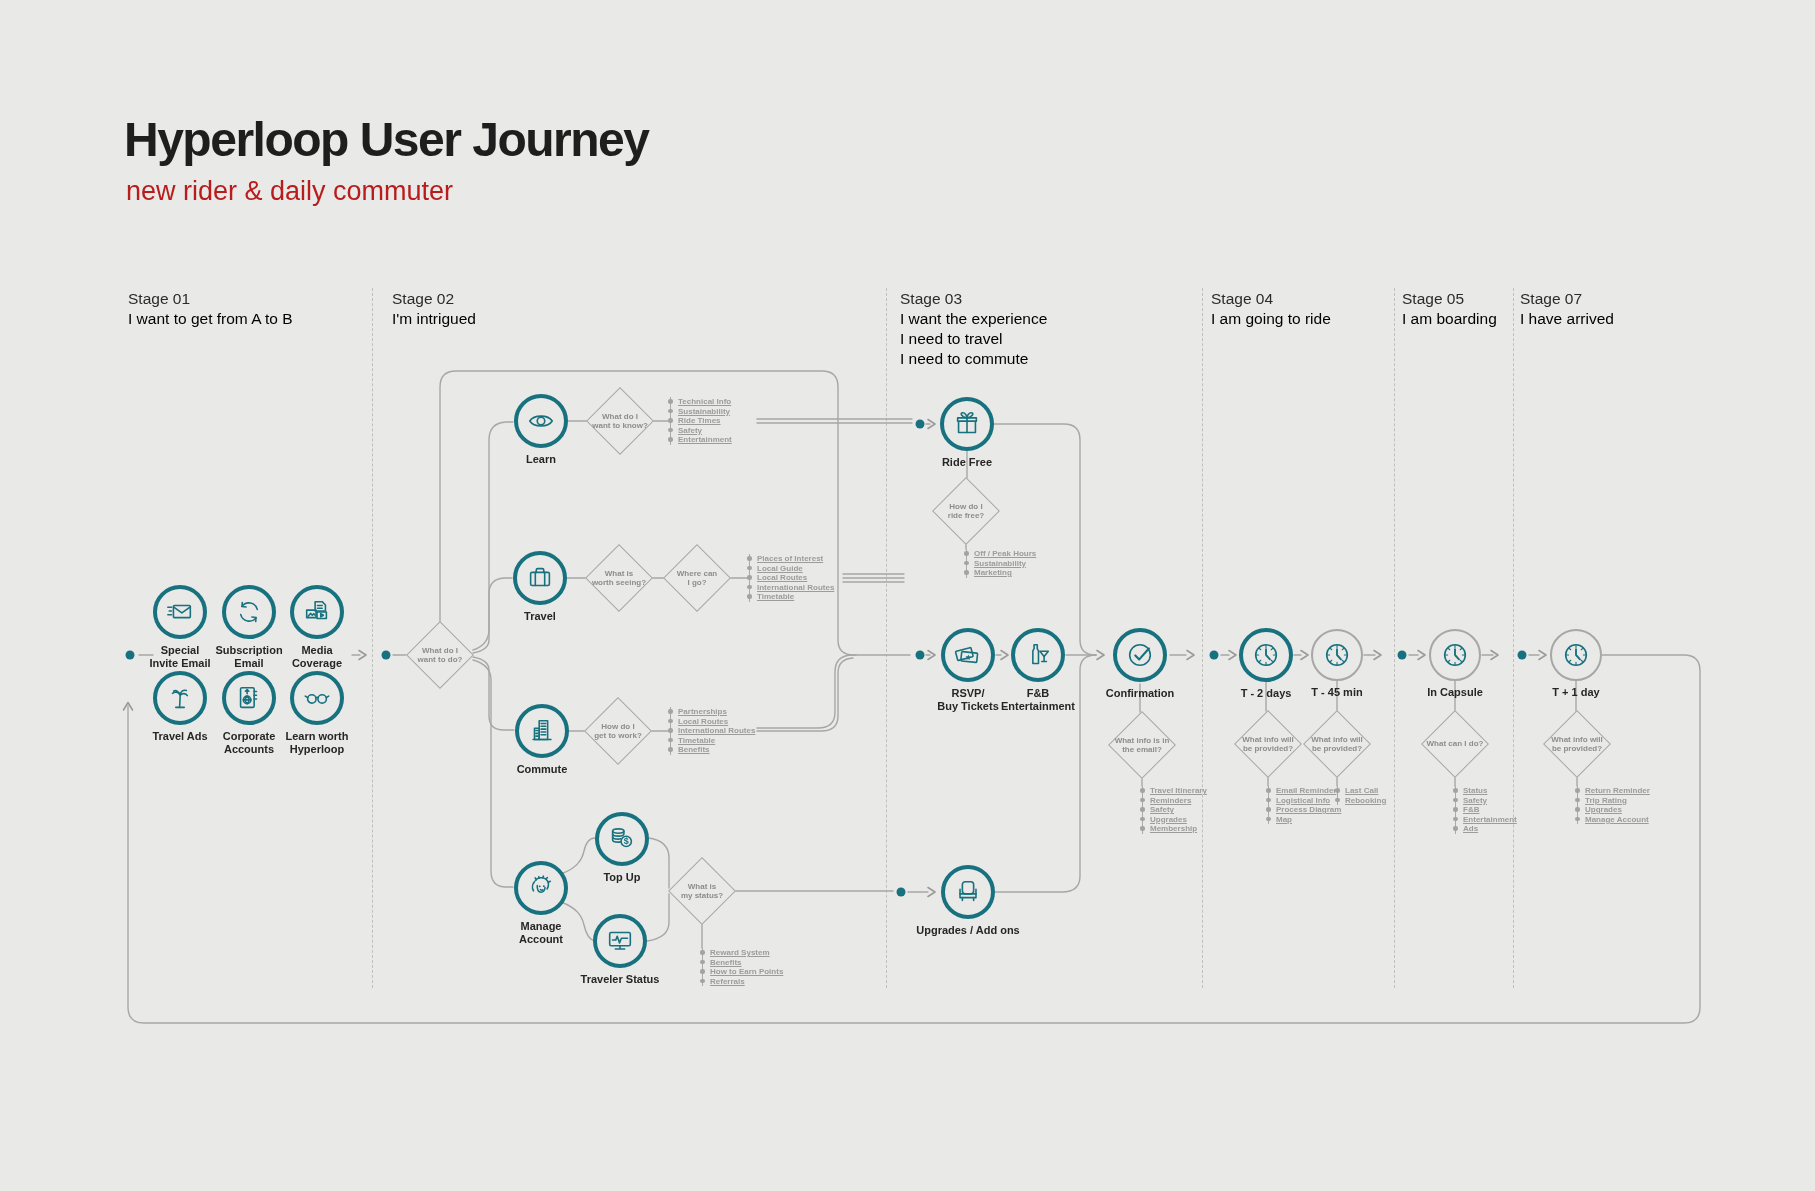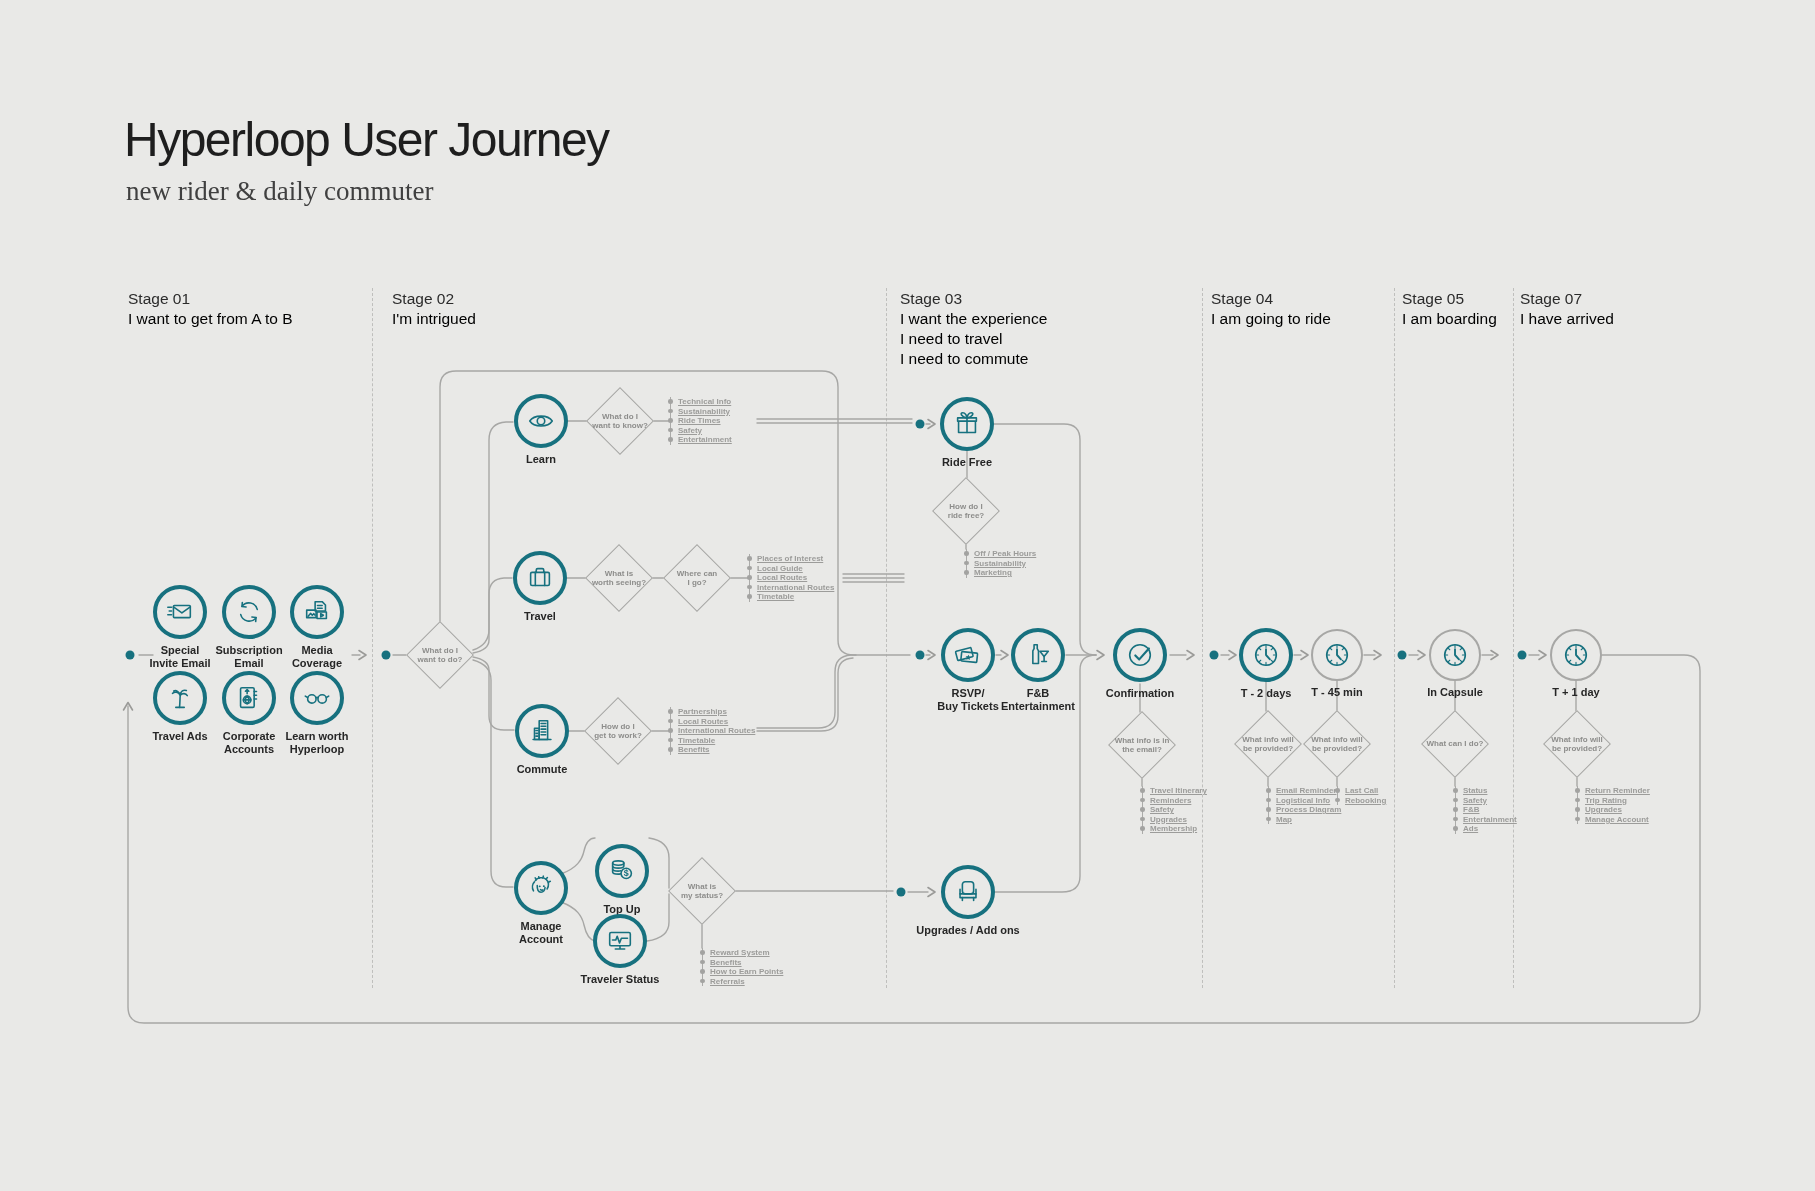--- a/index.html
+++ b/index.html
@@ -1,20 +1,20 @@
 <!DOCTYPE html>
 <html><head>
 <meta charset="utf-8">
 <style>
   html,body{margin:0;padding:0;background:#e9e9e7;font-family:"Liberation Sans",sans-serif;}
   .canvas{position:relative;width:1815px;height:1191px;background:#e9e9e7;overflow:hidden;}
   .wires{position:absolute;left:0;top:0;z-index:1;}
-  .title{position:absolute;left:124px;top:112px;margin:0;font-size:48px;font-weight:normal;
+  .title{position:absolute;left:124px;top:112px;margin:0;font-size:48px;font-weight:bold;
          letter-spacing:-1.5px;color:#1e1e1e;z-index:3;}
-  .subtitle{position:absolute;left:126px;top:176px;font-size:27px;color:#404040;z-index:3;font-family:Liberation Serif, serif;}
+  .subtitle{position:absolute;left:126px;top:176px;font-size:27px;color:#b91c1c;z-index:3;}
   .divider{position:absolute;top:288px;height:700px;width:0;border-left:1px dashed #bfbfbd;z-index:0;}
   .stage{position:absolute;top:290px;z-index:3;width:230px;}
   .stage .slabel{display:block;font-size:15.5px;color:#2b2b2b;}
   .stage .goal{display:block;font-size:15.5px;color:#000000;line-height:18px;margin-top:2px;}
   .stage .goal:first-of-type{margin-top:5px;}
   .node{position:absolute;width:120px;margin-left:-60px;display:flex;flex-direction:column;
         align-items:center;z-index:4;}
   .circ{border-radius:50%;background:#e9e9e7;display:flex;align-items:center;justify-content:center;
         box-sizing:border-box;}
   .circ.teal{width:54px;height:54px;border:4px solid #17717f;}
@@ -329,21 +329,21 @@
   </div>
   <div class="node" style="left:541px;top:861px">
     <div class="circ teal">
         <svg class="ico">
           <use href="#i-face"></use>
         </svg>
       </div>
     <div class="nlabel">Manage
 Account</div>
   </div>
-  <div class="node" style="left:622px;top:844px">
+  <div class="node" style="left:622px;top:812px">
     <div class="circ teal">
         <svg class="ico">
           <use href="#i-coins"></use>
         </svg>
       </div>
     <div class="nlabel">Top Up</div>
   </div>
   <div class="node" style="left:620px;top:914px">
     <div class="circ teal">
         <svg class="ico">

